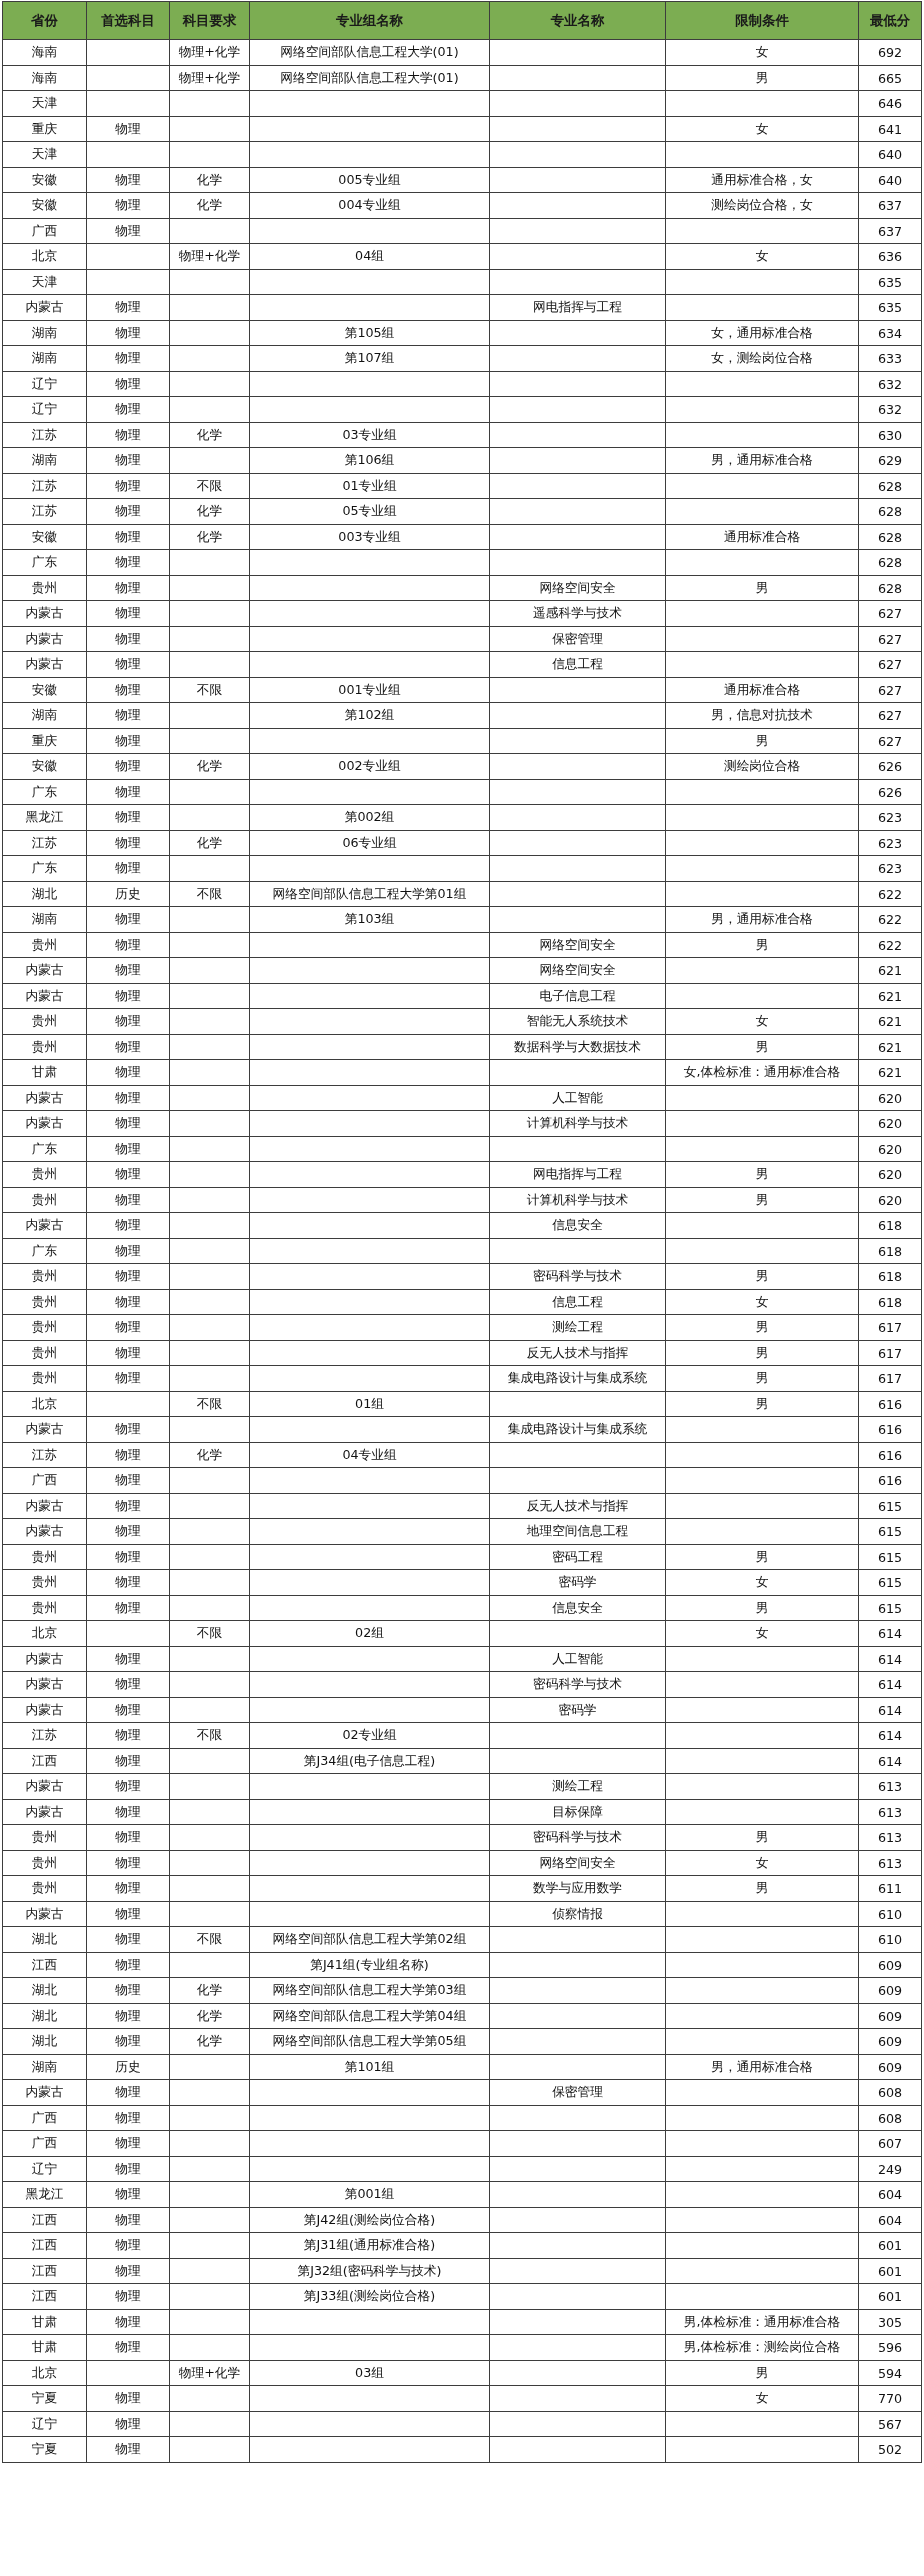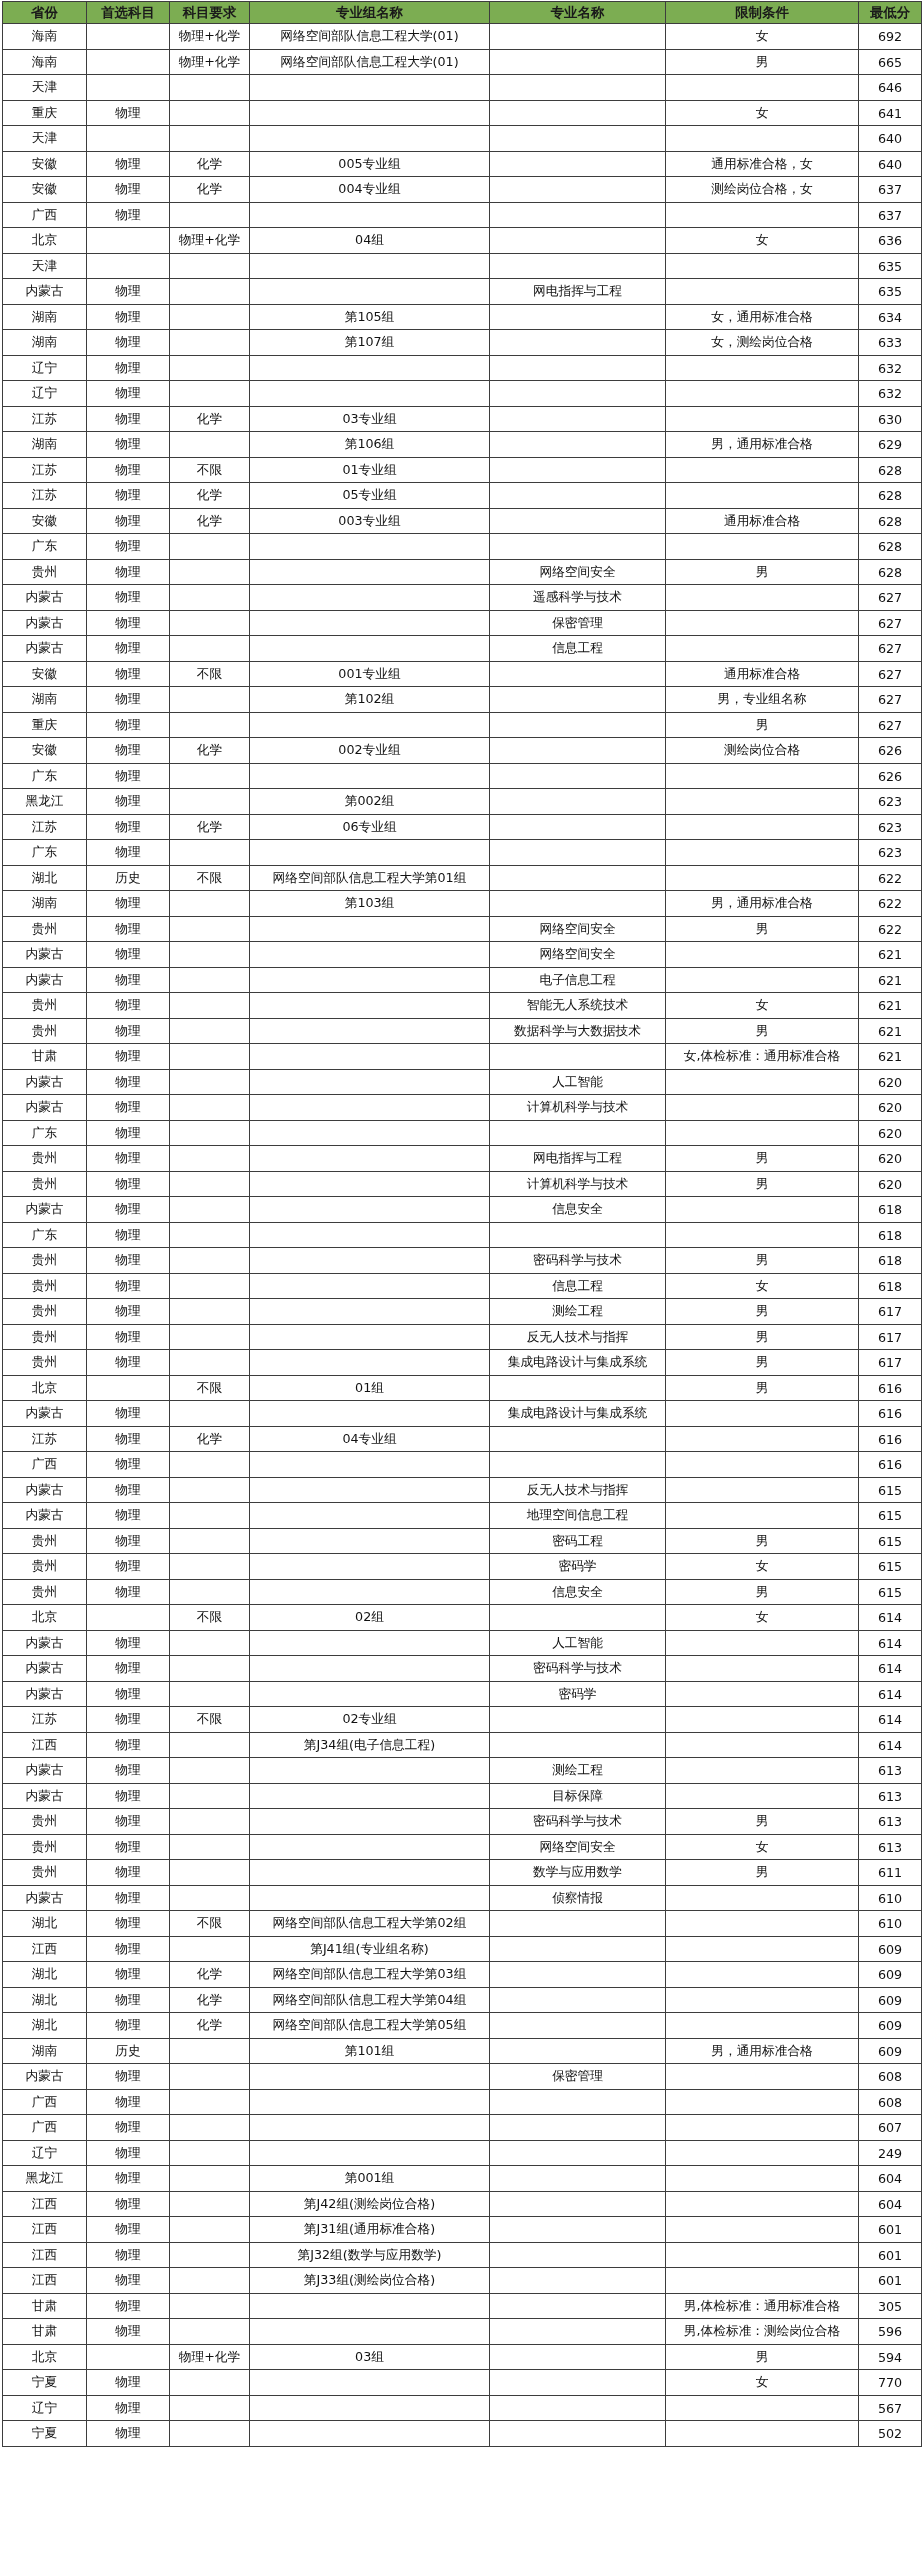--- a/index.html
+++ b/index.html
@@ -31,21 +31,21 @@
     color: var(--cell-text, #111111);
     font-size: 12.7px;
     height: 25.5px;
     background: var(--row-bg, #ffffff);
   }
   table.score-table th {
     background: var(--header-bg, #7cad52);
     color: var(--header-text, #1a1a1a);
     font-weight: 700;
     font-size: 13.4px;
-    height: 22px;
+    height: 38px;
   }
   col.c0 { width: 84px; }
   col.c1 { width: 83px; }
   col.c2 { width: 80px; }
   col.c3 { width: 240px; }
   col.c4 { width: 176px; }
   col.c5 { width: 193px; }
   col.c6 { width: 63px; }
 </style>
 </head>
@@ -307,21 +307,21 @@
           <td></td>
           <td>通用标准合格</td>
           <td>627</td>
         </tr>
         <tr>
           <td>湖南</td>
           <td>物理</td>
           <td></td>
           <td>第102组</td>
           <td></td>
-          <td>男，专业组名称</td>
+          <td>男，信息对抗技术</td>
           <td>627</td>
         </tr>
         <tr>
           <td>重庆</td>
           <td>物理</td>
           <td></td>
           <td></td>
           <td></td>
           <td>男</td>
           <td>627</td>
@@ -854,21 +854,21 @@
           <td></td>
           <td>第J31组(通用标准合格)</td>
           <td></td>
           <td></td>
           <td>601</td>
         </tr>
         <tr>
           <td>江西</td>
           <td>物理</td>
           <td></td>
-          <td>第J32组(数学与应用数学)</td>
+          <td>第J32组(密码科学与技术)</td>
           <td></td>
           <td></td>
           <td>601</td>
         </tr>
         <tr>
           <td>江西</td>
           <td>物理</td>
           <td></td>
           <td>第J33组(测绘岗位合格)</td>
           <td></td>

